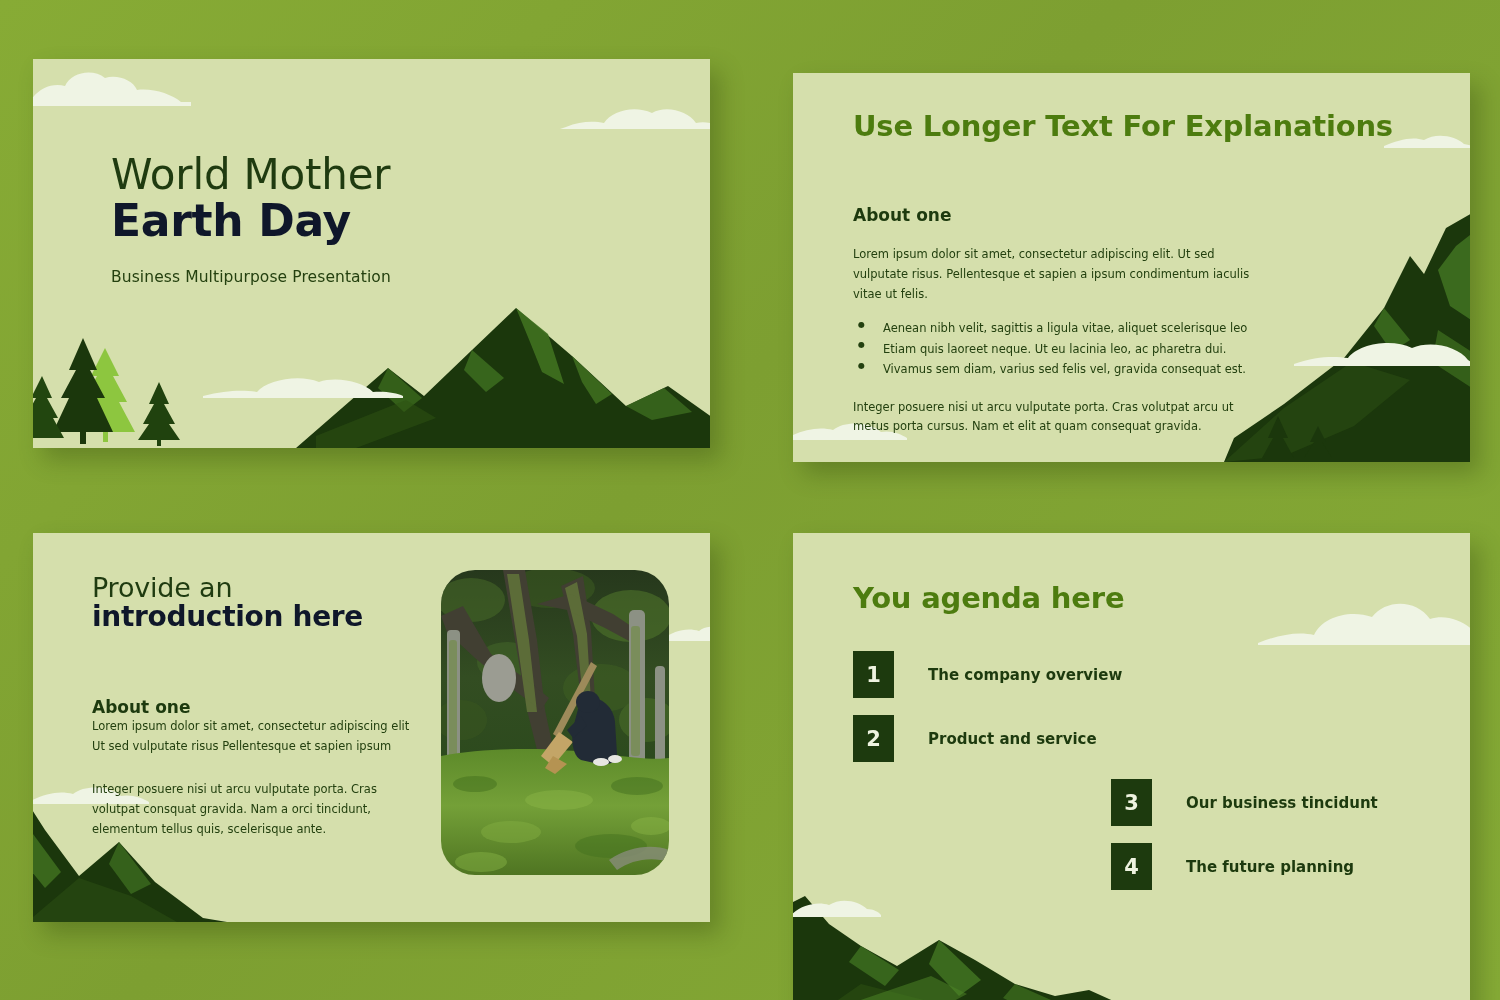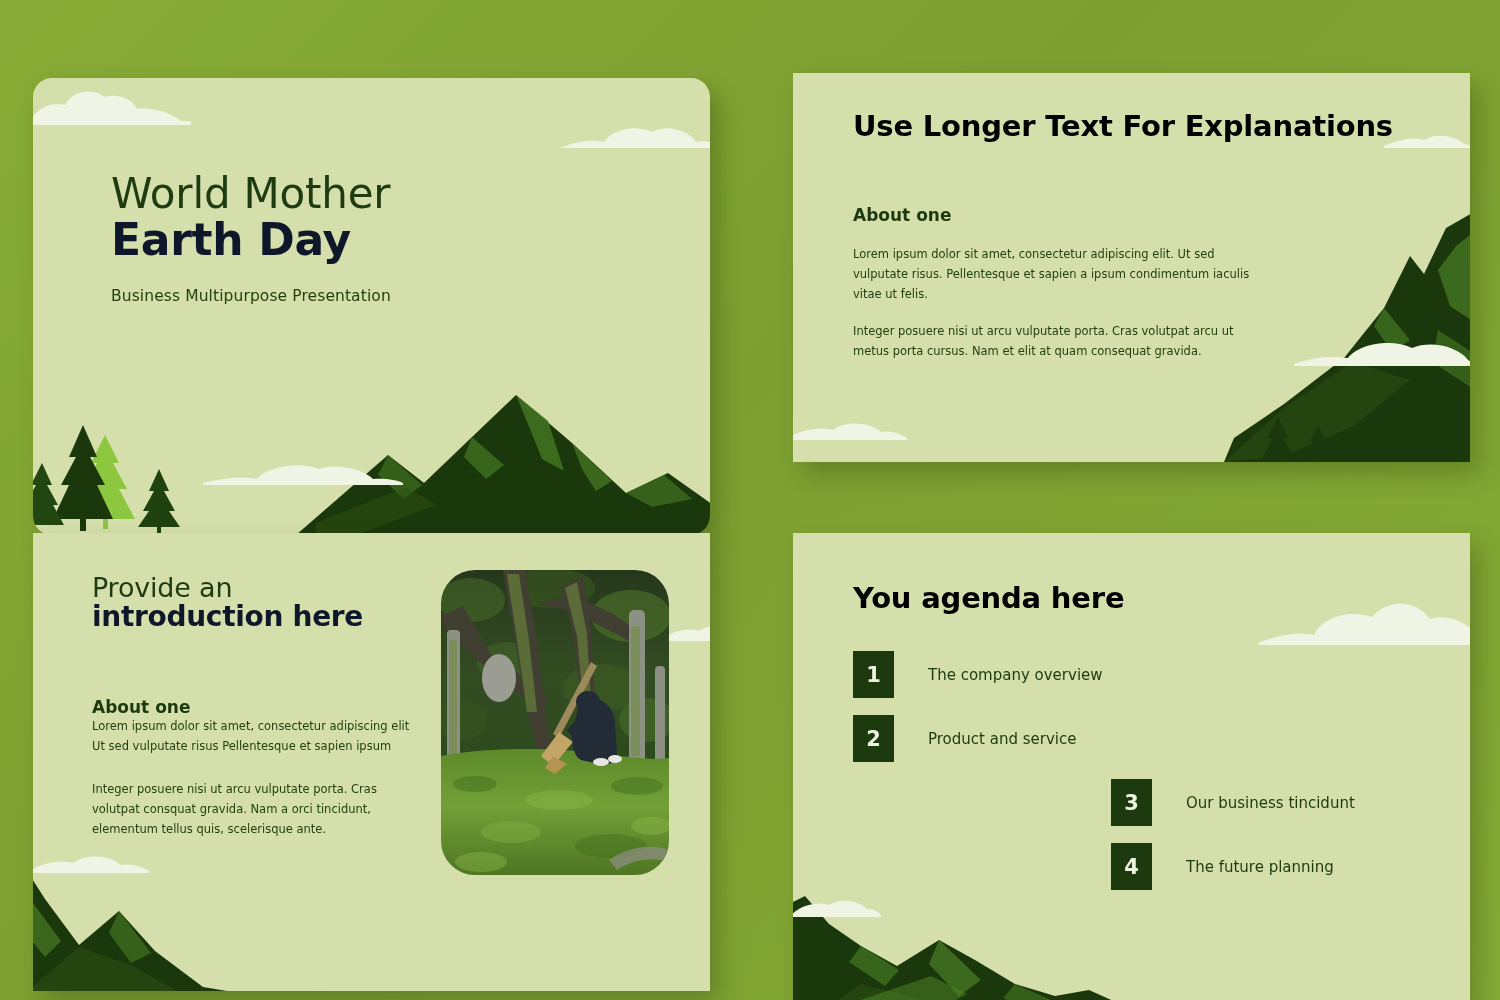--- a/index.html
+++ b/index.html
@@ -23,23 +23,23 @@
     background: linear-gradient(135deg, #87ab35 0%, #7d9f31 45%, #86ab36 100%);
   }
 
   .slide {
     position: absolute;
     background: #d5dfac;
     overflow: hidden;
     box-shadow: 10px 12px 22px rgba(40,60,10,0.30);
   }
 
-  .s1 { left: 33px;  top: 78px;  width: 677px; height: 457px; border-radius: 19px; }
+  .s1 { left: 33px;  top: 59px;  width: 677px; height: 389px; }
   .s2 { left: 793px; top: 73px;  width: 677px; height: 389px; }
-  .s3 { left: 33px;  top: 533px; width: 677px; height: 458px; }
+  .s3 { left: 33px;  top: 533px; width: 677px; height: 389px; }
   .s4 { left: 793px; top: 533px; width: 677px; height: 501px; }
 
   
   .scenery { position: absolute; inset: 0; pointer-events: none; }
   .scenery svg { position: absolute; display: block; }
 
   
   .t-hero-light {
     font-size: 42px;
     font-weight: 400;
@@ -56,21 +56,21 @@
   }
   .t-sub {
     font-size: 15.5px;
     font-weight: 400;
     color: #24400f;
     letter-spacing: 0.1px;
   }
   .t-title {
     font-size: 29px;
     font-weight: 700;
-    color: #000000;
+    color: #4d7c0f;
     letter-spacing: -0.2px;
   }
   .t-h2 {
     font-size: 17px;
     font-weight: 700;
     color: #1d3a0e;
   }
   .t-body {
     font-size: 11.5px;
     font-weight: 400;
@@ -141,21 +141,21 @@
     font-size: 21px;
     font-weight: 700;
     display: flex;
     align-items: center;
     justify-content: center;
     flex: 0 0 auto;
   }
   .agenda-label {
     margin-left: 34px;
     font-size: 15px;
-    font-weight: 400;
+    font-weight: 700;
     color: #1d3a0e;
     white-space: nowrap;
     text-align: right;
   }
 </style>
 </head>
 <body>
 
 <div id="deck">
 
@@ -241,20 +241,25 @@
       <svg width="110" height="50" style="right:120px; bottom:0;" viewBox="0 0 110 50">
         <path d="M38 4 L48 26 L43 26 L54 46 L22 46 L33 26 L28 26 Z" fill="#1b370c"></path>
         <path d="M78 14 L86 30 L82 30 L92 46 L64 46 L74 30 L70 30 Z" fill="#1b370c"></path>
       </svg>
     </div>
 
     <div class="s2-copy">
       <div class="t-title">Use Longer Text For Explanations</div>
       <div class="t-h2">About one</div>
       <p class="t-body p1">Lorem ipsum dolor  sit amet, consectetur adipiscing elit. Ut sed vulputate risus. Pellentesque et sapien a ipsum condimentum iaculis vitae ut felis.</p>
+      <ul class="t-bullets">
+        <li>Aenean nibh velit, sagittis a ligula vitae, aliquet scelerisque leo</li>
+        <li>Etiam quis laoreet neque. Ut eu lacinia leo, ac pharetra dui.</li>
+        <li>Vivamus sem diam, varius sed felis vel, gravida consequat est.</li>
+      </ul>
       <p class="t-body p2">Integer posuere nisi ut arcu vulputate porta. Cras volutpat arcu ut metus porta cursus. Nam et elit at quam consequat gravida.</p>
     </div>
   </div>
 
   <div class="slide s3">
     <div class="scenery">
 
       <svg width="80" height="22" style="left:628px; top:88px;" viewBox="0 0 80 22">
         <path d="M2 18 C12 10 26 6 38 10 C48 2 66 6 74 14 L80 18 L80 20 L0 20 Z" fill="#eff4e4"></path>
       </svg>

